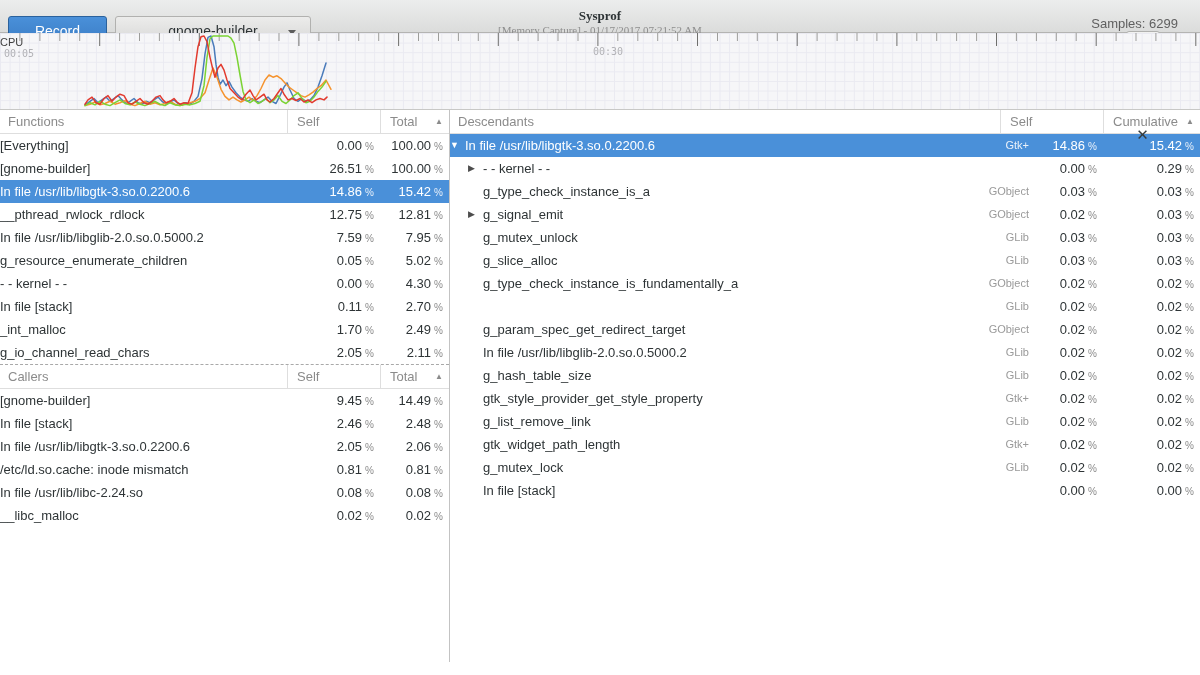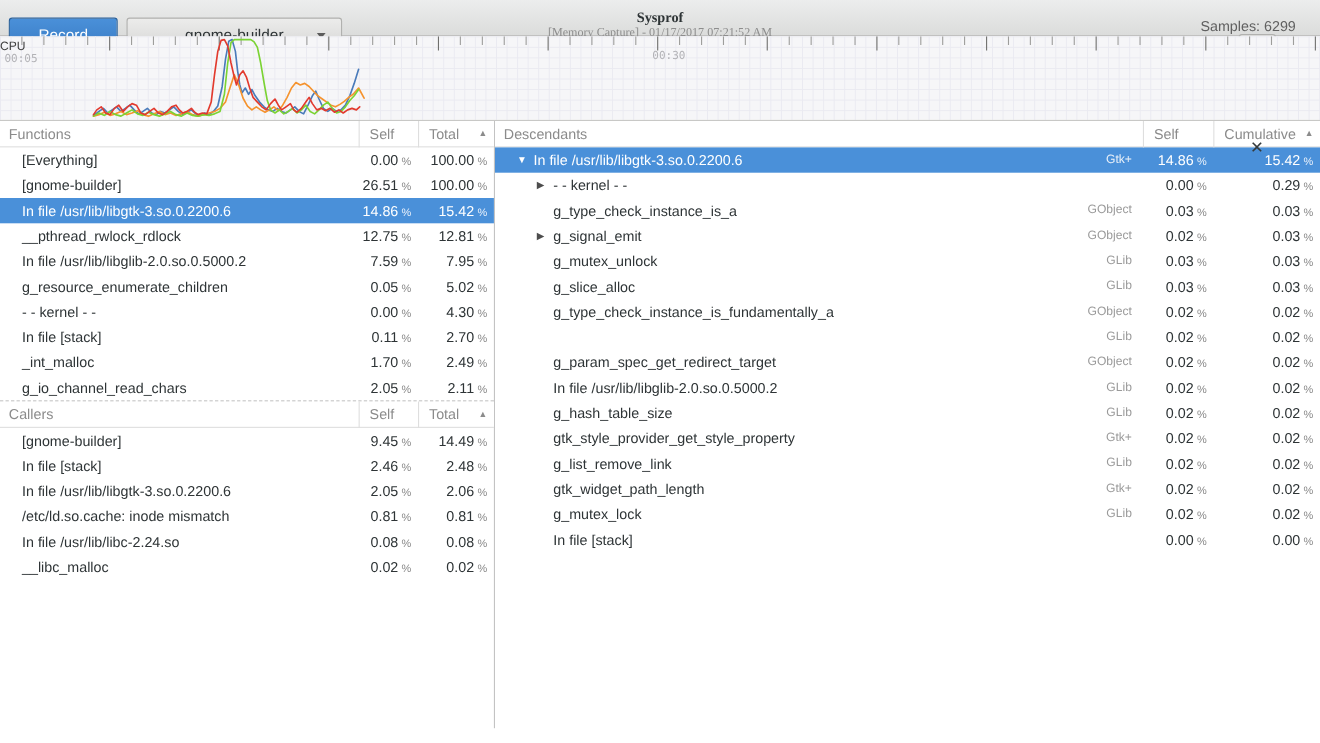--- a/index.html
+++ b/index.html
@@ -44,31 +44,31 @@
     color:#b2b2b6; z-index:2; }
   .t-start { left:4px; top:15px; }
   .t-mid { left:593px; top:13px;text-align:center; }
 
   
   .main { display:flex; height:552px; }
   .left-pane { width:450px; border-right:1px solid #c3c3c3; background:#fff; }
   .right-pane { flex:1; background:#fff; }
 
   .thead { display:flex; height:24px; align-items:center; color:#8b8b8b;
-    border-bottom:1px solid #dedede; background:#fff; }
+    border-bottom:1px solid #dedede; background:#fff;gap:39px; }
   .thead > div { height:24px; line-height:23px; }
   .h-name { flex:1; padding-left:8px; display:flex; }
   .h-col { border-left:1px solid #dedede; padding-left:9px; display:flex; align-items:center; }
   .sort-arrow { margin-left:auto; margin-right:6px; font-size:8px; color:#8b8b8b; }
   .w-self-l { width:54px; } .w-total-l { width:69px; }
   .w-self-r { width:64px; } .w-cum-r { width:97px; }
 
   .trow { display:flex; height:23px; line-height:23px; white-space:nowrap; }
   .trow.selected { background:#4a90d9; color:#fff; }
-  .c-name { flex:1; padding-left:20px; overflow:hidden; display:flex; align-items:center; }
+  .c-name { flex:1; padding-left:0; overflow:hidden; display:flex; align-items:center; }
   .c-num { text-align:right; padding-right:6px; }
   .pct { font-size:10px; color:#8a8a8a; margin-left:3px; }
   .selected .pct { color:#e8f0fa; }
   .fn-rows { border-bottom:1px dashed #a9a9a9; }
 
   .expander { width:15px; flex:0 0 15px; font-size:9px; color:#4d4d4d; text-align:left; }
   .selected .expander { color:#fff; }
   .lvl1 .expander { margin-left:18px; }
   .tag { margin-left:auto; padding-right:10px; font-size:11px; color:#9a9a9a; }
   .selected .tag { color:#eaf1f9; }

